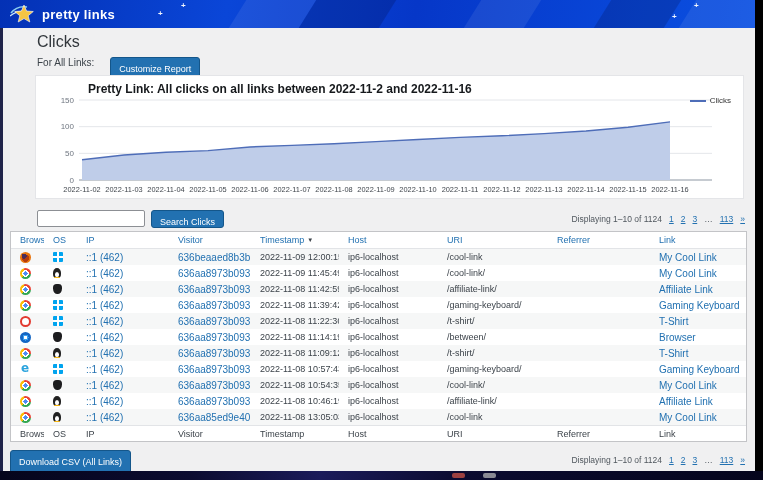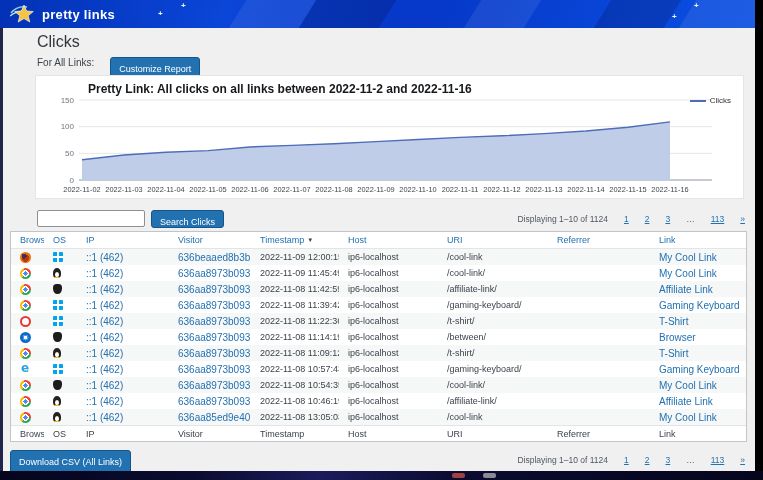--- a/index.html
+++ b/index.html
@@ -32,21 +32,21 @@
   .chart-title { position:absolute; left:52px; top:6px; font-size:12px; font-weight:700; color:#16191c; }
   #chart-svg { position:absolute; left:0; top:0; width:707px; height:122px; }
   .legend { position:absolute; right:12px; top:20px; display:flex; align-items:center; gap:4px; }
   .legend-line { width:16px; height:2px; background:#4e6db8; }
   .legend-label { font-size:8px; color:#333; }
 
   
   .search-input { position:absolute; left:37px; top:210px; width:108px; height:17px;
     border:1px solid #8c8f94; border-radius:2px; font-size:9px; padding:0 4px; background:#fff; }
   .search-btn { position:absolute; left:151px; top:210px; height:18px; }
-  .pager { display:flex; gap:16px; align-items:center; font-size:8.5px; color:#50575e; }
+  .pager { display:flex; gap:7px; align-items:center; font-size:8.5px; color:#50575e; }
   .pager a { color:#2271b1; text-decoration:underline; cursor:pointer; }
   .pager .dots { color:#50575e; }
   .pagination-top { position:absolute; right:10px; top:214px; }
   .pagination-bottom { position:absolute; right:10px; top:455px; }
 
   
   .table { position:absolute; left:10px; top:231px; width:737px; background:#fff; border:1px solid #c3c4c7; }
   .grid-row { display:grid; grid-template-columns:33px 33px 92px 82px 88px 99px 110px 102px 1fr; align-items:center; }
   .thead { height:17px; border-bottom:1px solid #e2e4e7; }
   .thead a { color:#2271b1; text-decoration:none; font-size:9px; cursor:pointer; }

